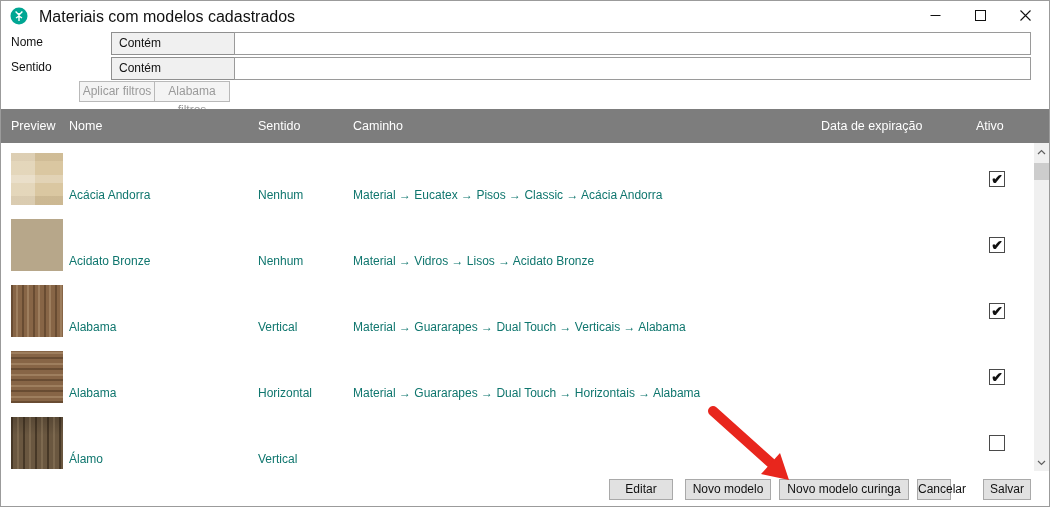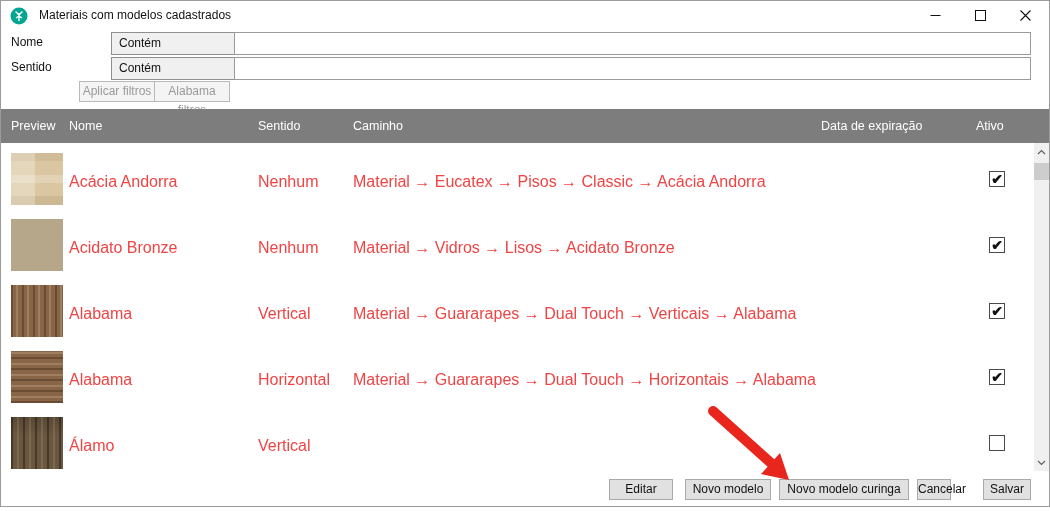--- a/index.html
+++ b/index.html
@@ -2,21 +2,21 @@
 <html><head>
 <meta charset="utf-8">
 <style>
   * { box-sizing: border-box; margin: 0; padding: 0; }
   html,body { width:1050px; height:511px; background:#fff; font-family:"Liberation Sans", sans-serif; overflow:hidden; }
   .window { position:absolute; left:0; top:0; width:1050px; height:507px; background:#fff; border:1px solid #9b9b9b; }
 
   
   .titlebar { position:absolute; left:0; top:0; width:100%; height:30px; background:#fff; }
   .app-icon { position:absolute; left:9px; top:6px; width:18px; height:18px; }
-  .window-title { position:absolute; left:38px; top:7px; font-size:12px; color:#111; }
+  .window-title { position:absolute; left:38px; top:7px; font-size:16px; color:#111; }
   .win-btn { position:absolute; top:0; width:45px; height:29px; display:flex; align-items:center; justify-content:center; background:#fff; }
   .win-btn.min { right:91px; } .win-btn.max { right:46px; } .win-btn.close { right:1px; }
 
   
   .filter-label { position:absolute; left:10px; font-size:12px; color:#111; }
   .combo { position:absolute; left:78px; width:150px; height:23px; background:#f0f0f0; border:1px solid #8f8f8f;
            font-size:12px; color:#111; line-height:21px; padding-left:7px;margin-left:32px; }
   .combo .chev { position:absolute; right:6px; top:8px; }
   .tb-input { position:absolute; left:233px; width:797px; height:23px; border:1px solid #9a9a9a; background:#fff;
               font-size:12px; padding:0 4px; font-family:"Liberation Sans",sans-serif; }
@@ -26,21 +26,21 @@
   
   .grid-header { position:absolute; left:0; top:108px; width:1048px; height:34px; background:#7d7d7d;padding-left:48px; }
   .grid-header .col { position:absolute; top:0; height:34px; line-height:34px; color:#fff; font-size:12.5px; }
   .c-preview { left:10px; } .c-nome { left:68px; } .c-sentido { left:257px; } .c-caminho { left:352px; }
   .c-dataexp { left:820px; } .c-ativo { left:975px; }
 
   
   .list-viewport { position:absolute; left:0; top:142px; width:1033px; height:328px; overflow:hidden; background:#fff; }
   .row { position:absolute; left:0; width:1033px; height:66px; background:#fff; }
   .row .thumb { position:absolute; left:10px; top:7px; width:52px; height:52px; }
-  .row .cell { position:absolute; top:3px; height:66px; line-height:66px; font-size:16px; color:#ef4444; white-space:nowrap; }
+  .row .cell { position:absolute; top:16px; height:66px; line-height:66px; font-size:12px; color:#0f766e; white-space:nowrap; }
   .row .cell.name { left:68px; } .row .cell.sentido { left:257px; } .row .cell.caminho { left:352px; }
   .row .cell.dataexp { left:820px; }
   .checkbox { position:absolute; left:988px; top:25px; width:16px; height:16px; border:1px solid #4a4a4a;
               background:#fff; font-size:14px; font-weight:bold; line-height:14px; text-align:center; color:#111; }
 
   [data-texture="travertine-beige"] { background-color:#dac7a1;
      background-image: linear-gradient(90deg, rgba(255,255,255,.28) 0 46%, rgba(0,0,0,0) 46%),
        linear-gradient(0deg, rgba(120,95,60,.14) 0 18%, rgba(0,0,0,0) 18% 42%, rgba(255,255,255,.22) 42% 58%, rgba(0,0,0,0) 58% 84%, rgba(120,95,60,.10) 84%); }
   [data-texture="flat-tan"] { background-color:#b7a78a; }
   [data-texture="wood-vertical"] { background-color:#876546;

